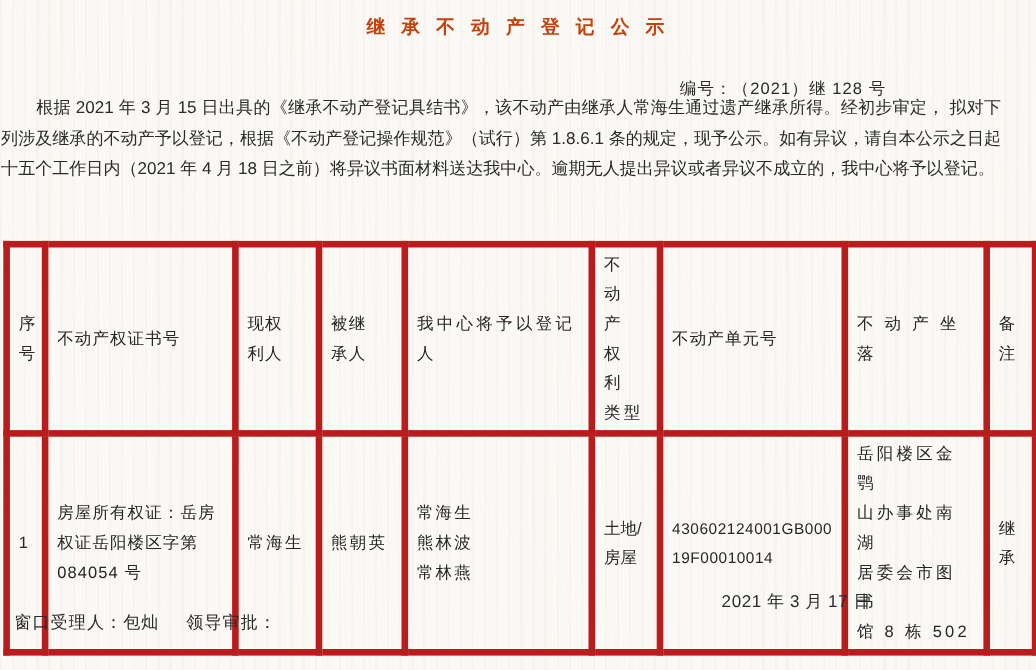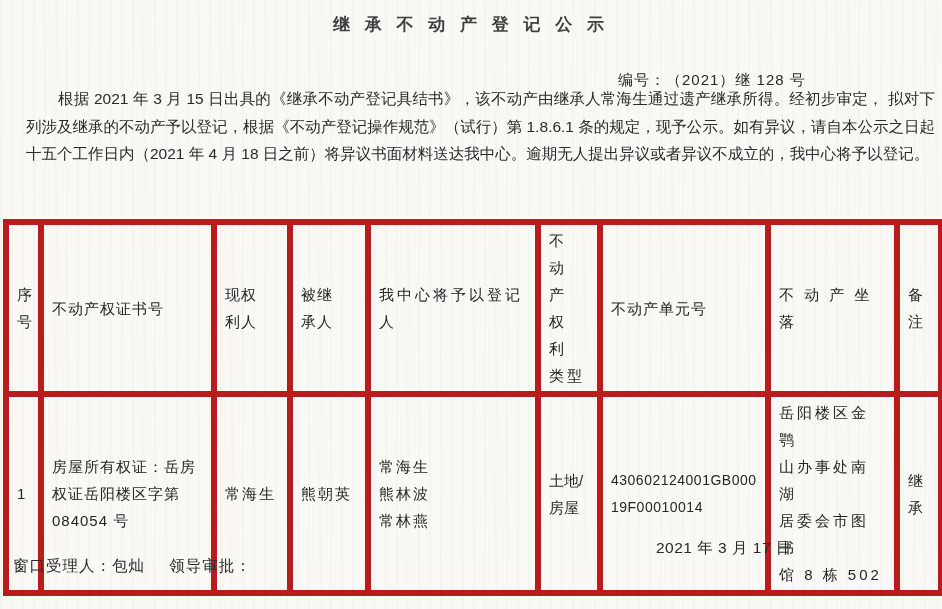--- a/index.html
+++ b/index.html
@@ -15,28 +15,28 @@
     position: absolute; inset: 0;
     background:
       repeating-linear-gradient(90deg, rgba(170,170,148,0.055) 0 2px, rgba(0,0,0,0) 2px 11px),
       repeating-linear-gradient(88deg, rgba(200,200,185,0.04) 0 1px, rgba(0,0,0,0) 1px 7px);
     pointer-events: none;
   }
   .title {
     position: absolute; top: 13px; left: 0; width: 942px;
     text-align: center;
     font-size: 17px; font-weight: 700; letter-spacing: 5px;
-    color: #404040;
+    color: #c2410c;
   }
   .doc-number {
     position: absolute; top: 60px; left: 618px;
     font-size: 15px; letter-spacing: 1px; margin-top: 11px;
   }
   .body-text {
-    position: absolute; top: 85px; left: 26px; width: 909px;
+    position: absolute; top: 85px; left: 1px; width: 909px;
     font-size: 15.5px; line-height: 27.5px;
     text-align: justify;
   }
   .body-text p { margin: 0; text-indent: 32px; }
 
   .reg-table {
     position: absolute; top: 219px; left: 3px; width: 935px;
     border-collapse: collapse; table-layout: fixed;
     font-size: 15px; color: #262626;
   }

